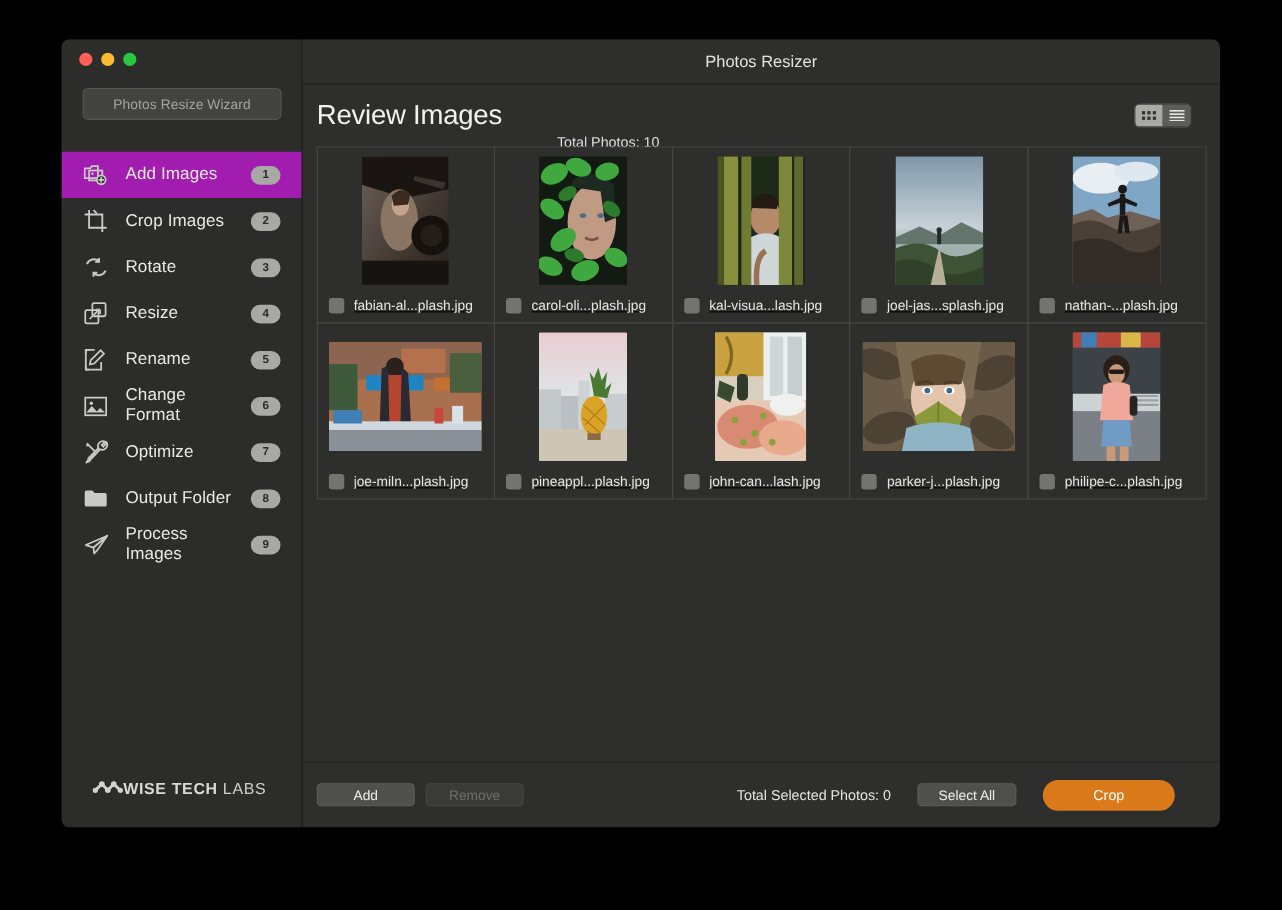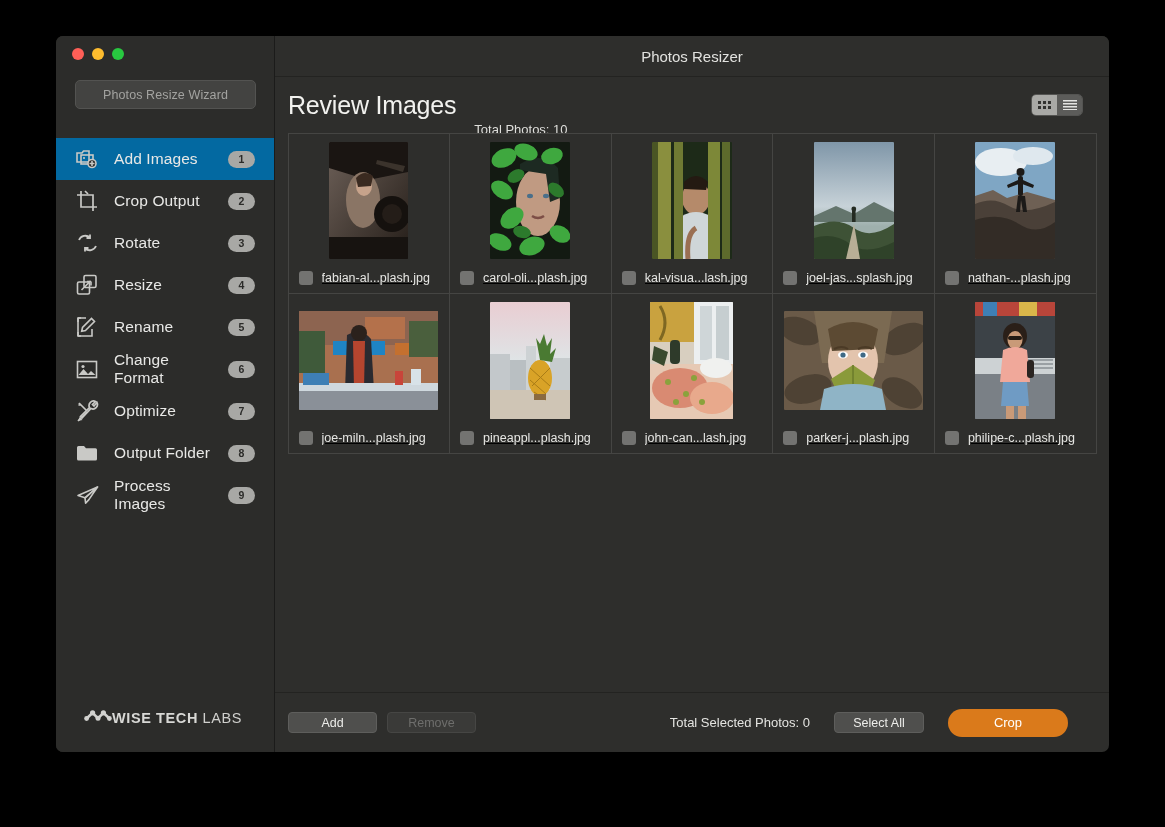--- a/index.html
+++ b/index.html
@@ -50,21 +50,21 @@
   }
 
   .nav{ margin-top:29px; display:flex; flex-direction:column; }
   .nav-item{
     height:42px;
     display:flex; align-items:center;
     padding-left:18px;
     gap:14px;
     position:relative;
   }
-  .nav-item.active{ background:#0369a1; }
+  .nav-item.active{ background:#a21caf; }
   .nav-icon{ width:26px; height:26px; flex:0 0 26px;
              display:flex; align-items:center; justify-content:center; }
   .nav-icon svg{ display:block; }
   .nav-label{
     color:#e8e8e6;
     font-size:15.5px;
     flex:1;
     letter-spacing:.1px;
   }
   .nav-badge{
@@ -100,20 +100,21 @@
     display:flex; align-items:center; justify-content:center;
     background:#2e2e2c;
   }
   .titlebar span{ color:#e2e2df; font-size:15px; }
 
   .subheader{
     height:56px;
     display:flex; align-items:center;
     padding:0 26px 0 13px;
     position:relative;
+    gap:32px;
   }
   .page-title{
     color:#f2f2ef;
     font-size:25px;
     font-weight:400;
     letter-spacing:-.2px;
     margin-left:0;
   }
   .total-photos{
     color:#dededb;
@@ -268,21 +269,21 @@
       </div>
 
       <div class="nav-item">
         <span class="nav-icon">
           <svg width="22" height="22" viewBox="0 0 22 22" fill="none" stroke="#c9c9c6" stroke-width="1.7">
             <path d="M5 1v16h16"></path>
             <path d="M1 5h16v16"></path>
             <path d="M9 1l3 3"></path>
           </svg>
         </span>
-        <span class="nav-label">Crop Output</span>
+        <span class="nav-label">Crop Images</span>
         <span class="nav-badge">2</span>
       </div>
 
       <div class="nav-item">
         <span class="nav-icon">
           <svg width="23" height="20" viewBox="0 0 23 20" fill="none" stroke="#c9c9c6" stroke-width="1.8">
             <path d="M3 7a7 7 0 0 1 11-2.5"></path>
             <path d="M20 13a7 7 0 0 1-11 2.5"></path>
             <path d="M14 1.5V5h-3.5"></path>
             <path d="M9 18.5V15h3.5"></path>

